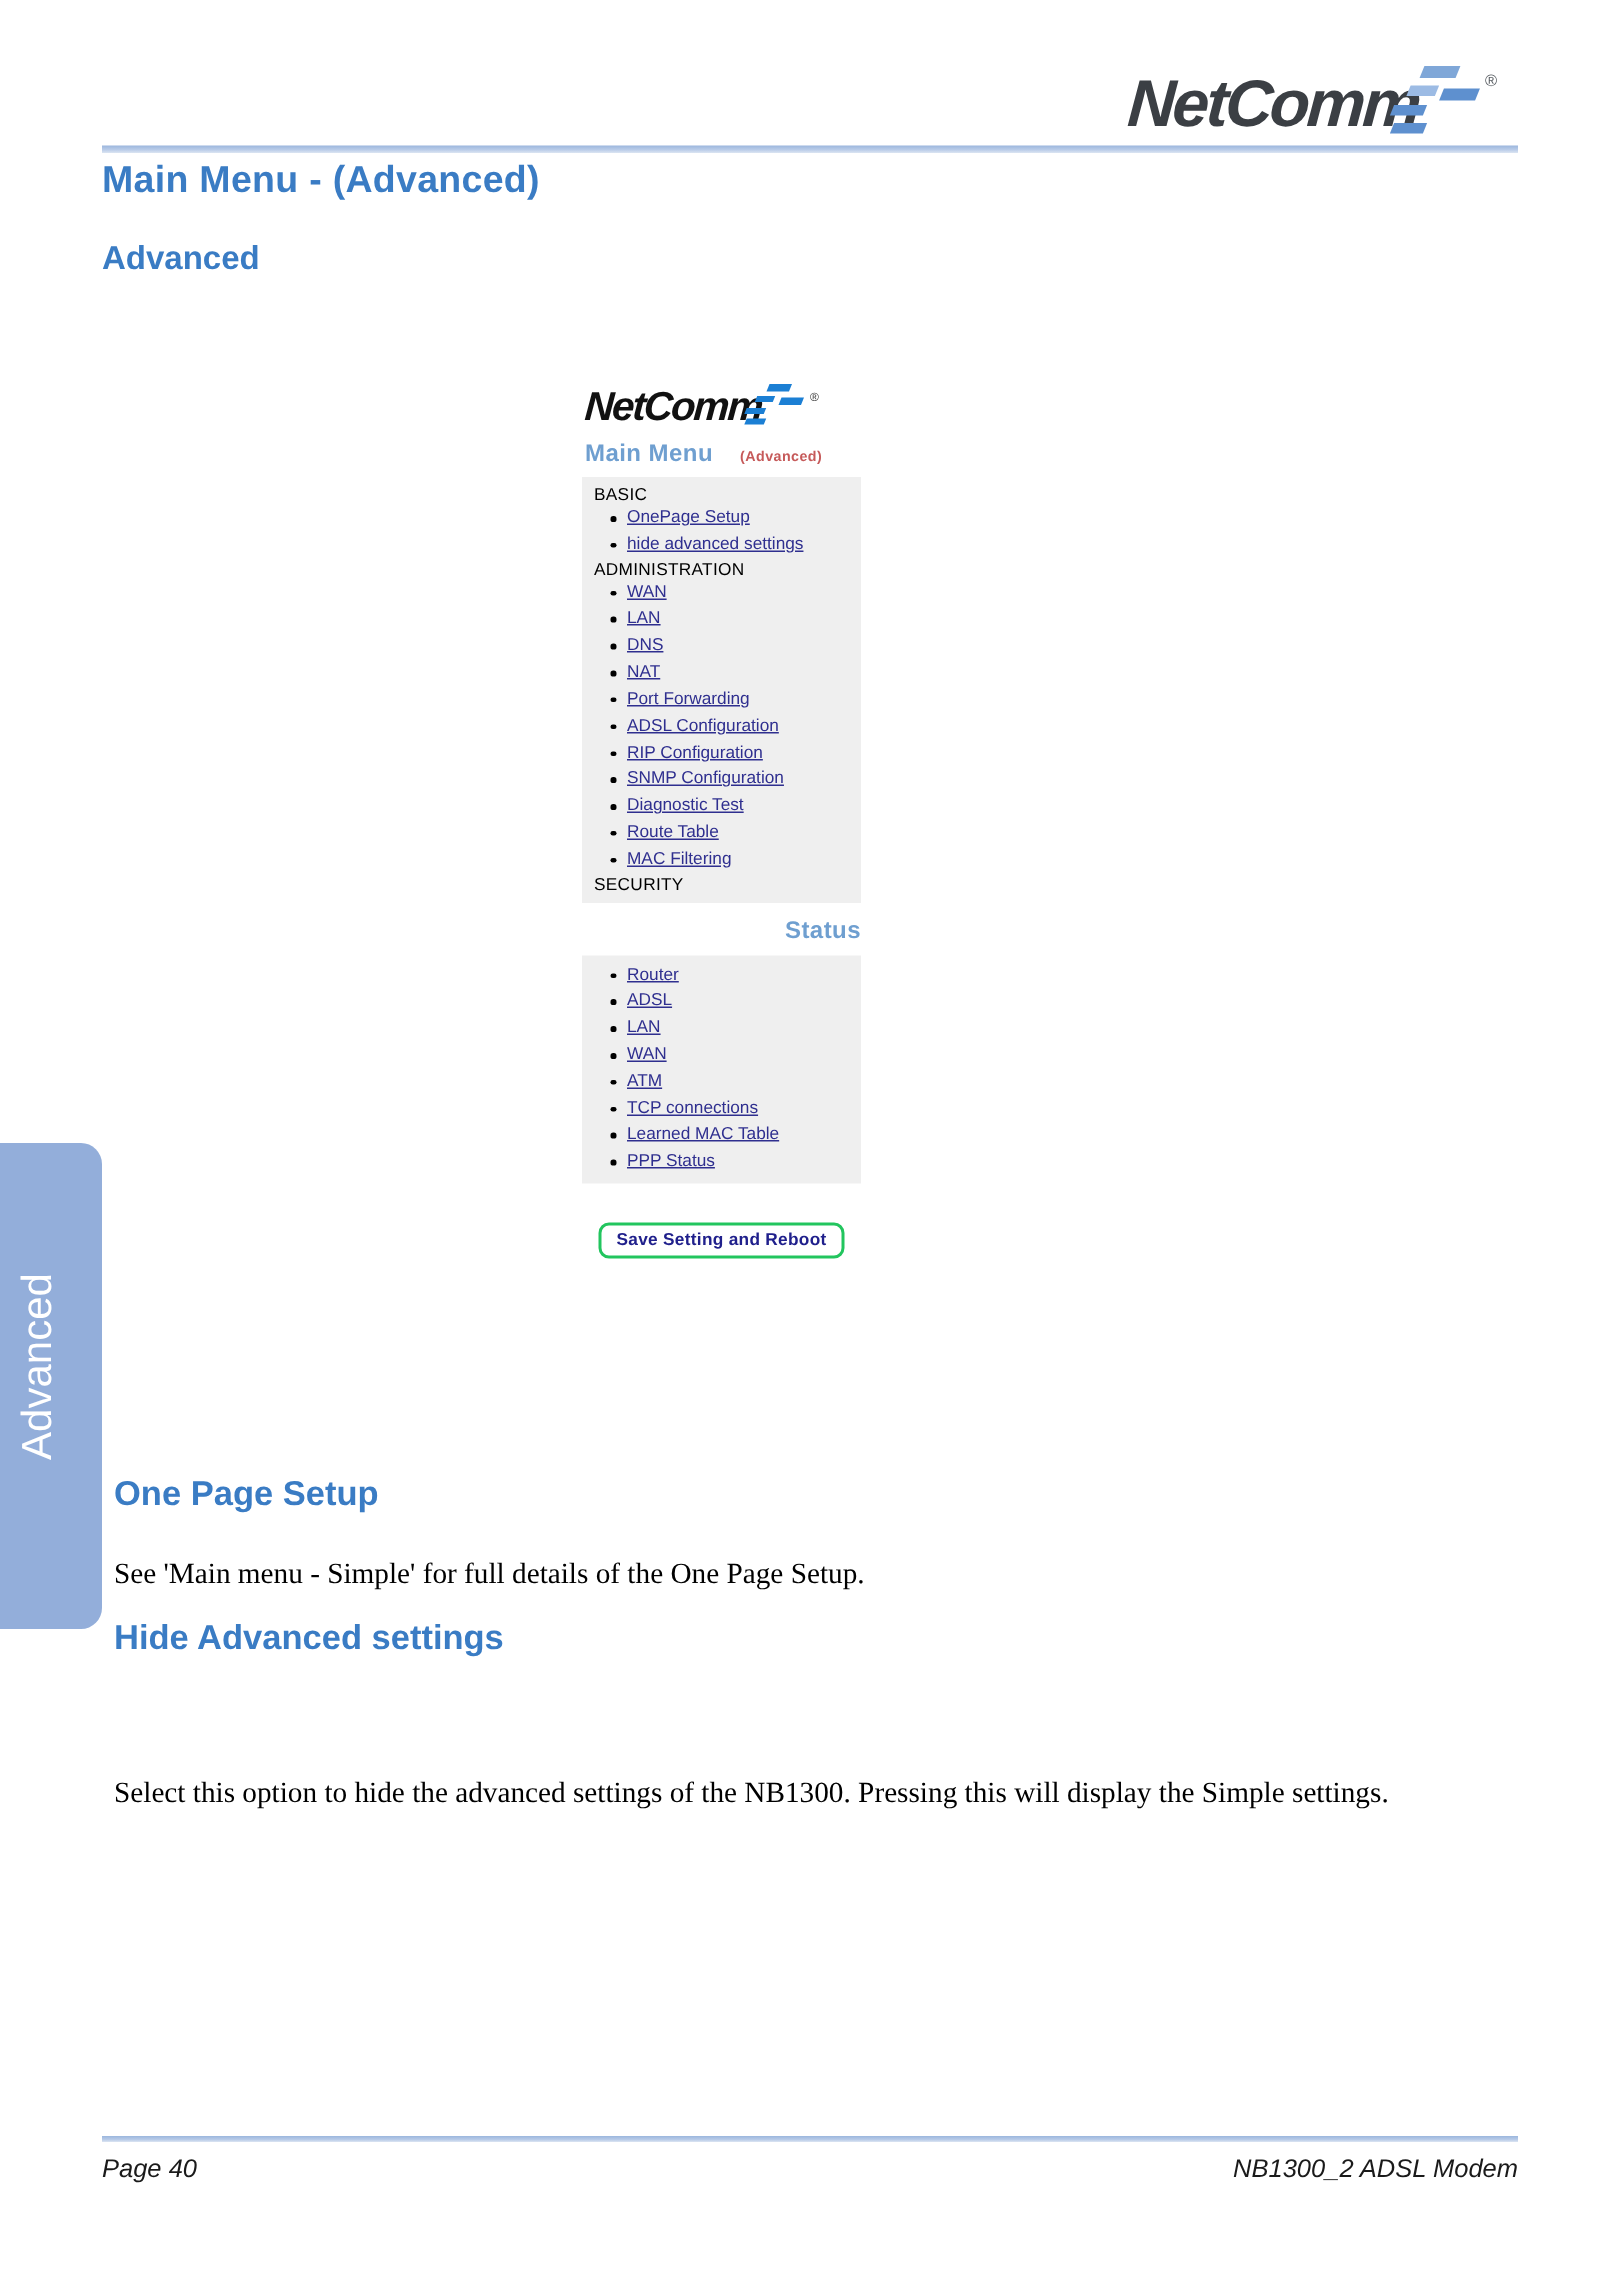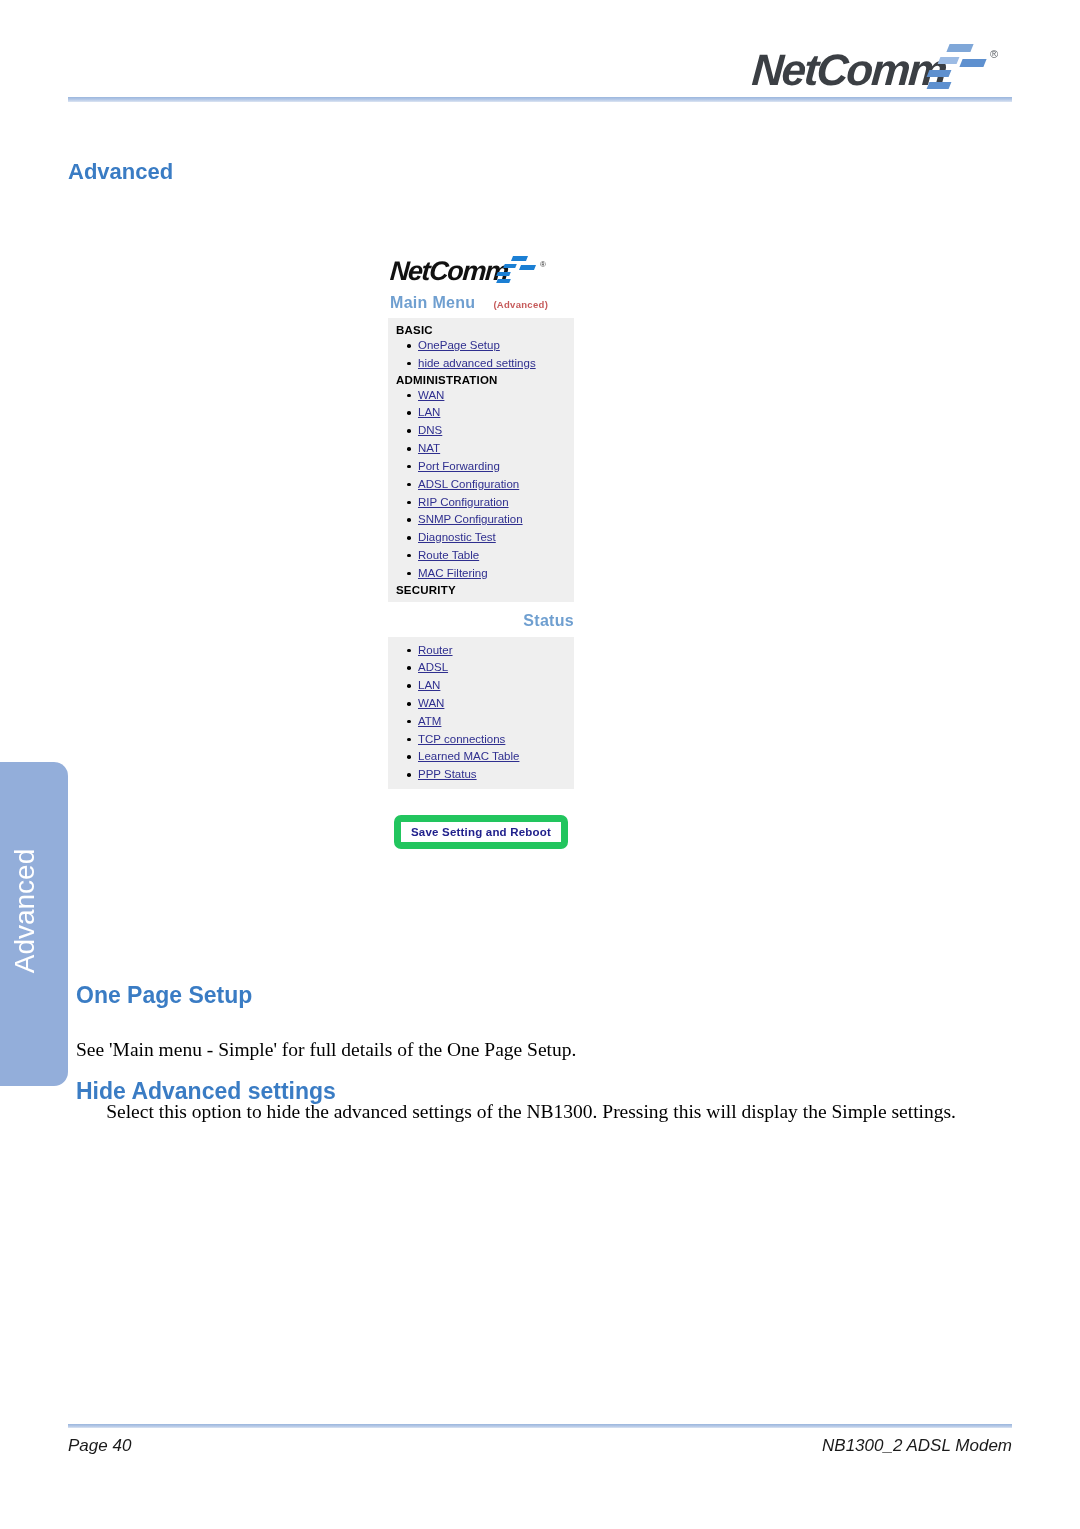--- a/index.html
+++ b/index.html
@@ -114,21 +114,21 @@
   p.body-text {
     position: absolute;
     margin: 0;
     left: 76px;
     font-family: "Liberation Serif", "DejaVu Serif", serif;
     font-size: 19.5px;
     color: #000000;
     line-height: 1.42;
   }
   p.para-one-page { top: 1036px; width: 850px; }
-  p.para-hide { top: 1098px; width: 880px; text-align: right; }
+  p.para-hide { top: 1182px; width: 880px; }
 
   
   .side-tab {
     position: absolute;
     left: -18px;
     top: 762px;
     width: 86px;
     height: 324px;
     background: #93aeda;
     border-radius: 14px;
@@ -212,21 +212,21 @@
   }
 
   .shot-panel {
     background: #efefef;
     padding: 5px 4px 5px 8px;
   }
   .shot-panel + .shot-status-head { margin-top: 10px; }
   .shot-group-head {
     font-family: "Liberation Sans", "DejaVu Sans", sans-serif;
     font-size: 11.5px;
-    font-weight: bold;
+    font-weight: normal;
     color: #000000;
     letter-spacing: 0.2px;
     margin: 1px 0 1px 0;
   }
   ul.shot-list {
     list-style: none;
     margin: 0;
     padding: 0 0 0 10px;
   }
   ul.shot-list li {
@@ -265,21 +265,21 @@
     margin-top: 26px;
     display: flex;
     justify-content: center;
   }
   .shot-btn {
     font-family: "Liberation Sans", "DejaVu Sans", sans-serif;
     font-size: 11.5px;
     font-weight: bold;
     color: #20208c;
     background: #ffffff;
-    border: 7px solid #22c55e;
+    border: 2px solid #22c55e;
     border-radius: 7px;
     padding: 4px 10px;
     letter-spacing: 0.2px;
     cursor: pointer;
   }
 
   
   .rule-bottom {
     position: absolute;
     left: 68px;
@@ -314,20 +314,21 @@
     <span class="dash b2" style="left:176px; top:36px; width:22px; height:7px;"></span>
     <span class="dash b2" style="left:176px; top:48px; width:22px; height:7px;"></span>
     <span class="dash b3" style="left:187px; top:23px; width:19px; height:7px;"></span>
     <span class="dash" style="left:196px; top:10px; width:24px; height:8px;"></span>
     <span class="dash b2" style="left:209px; top:25px; width:24px; height:8px;"></span>
     <span class="logo-reg" style="left:238px; top:14px;">®</span>
   </div>
 
   <div class="rule-top"></div>
 
+  <h1 class="doc-h1">Main Menu - (Advanced)</h1>
   <h2 class="doc-h2">Advanced</h2>
 
   <div class="side-tab">
     <div class="side-tab-label">Advanced</div>
   </div>
 
   <div class="shot">
 
     <div class="shot-logo">
       <span class="shot-logo-word">NetComm</span>

